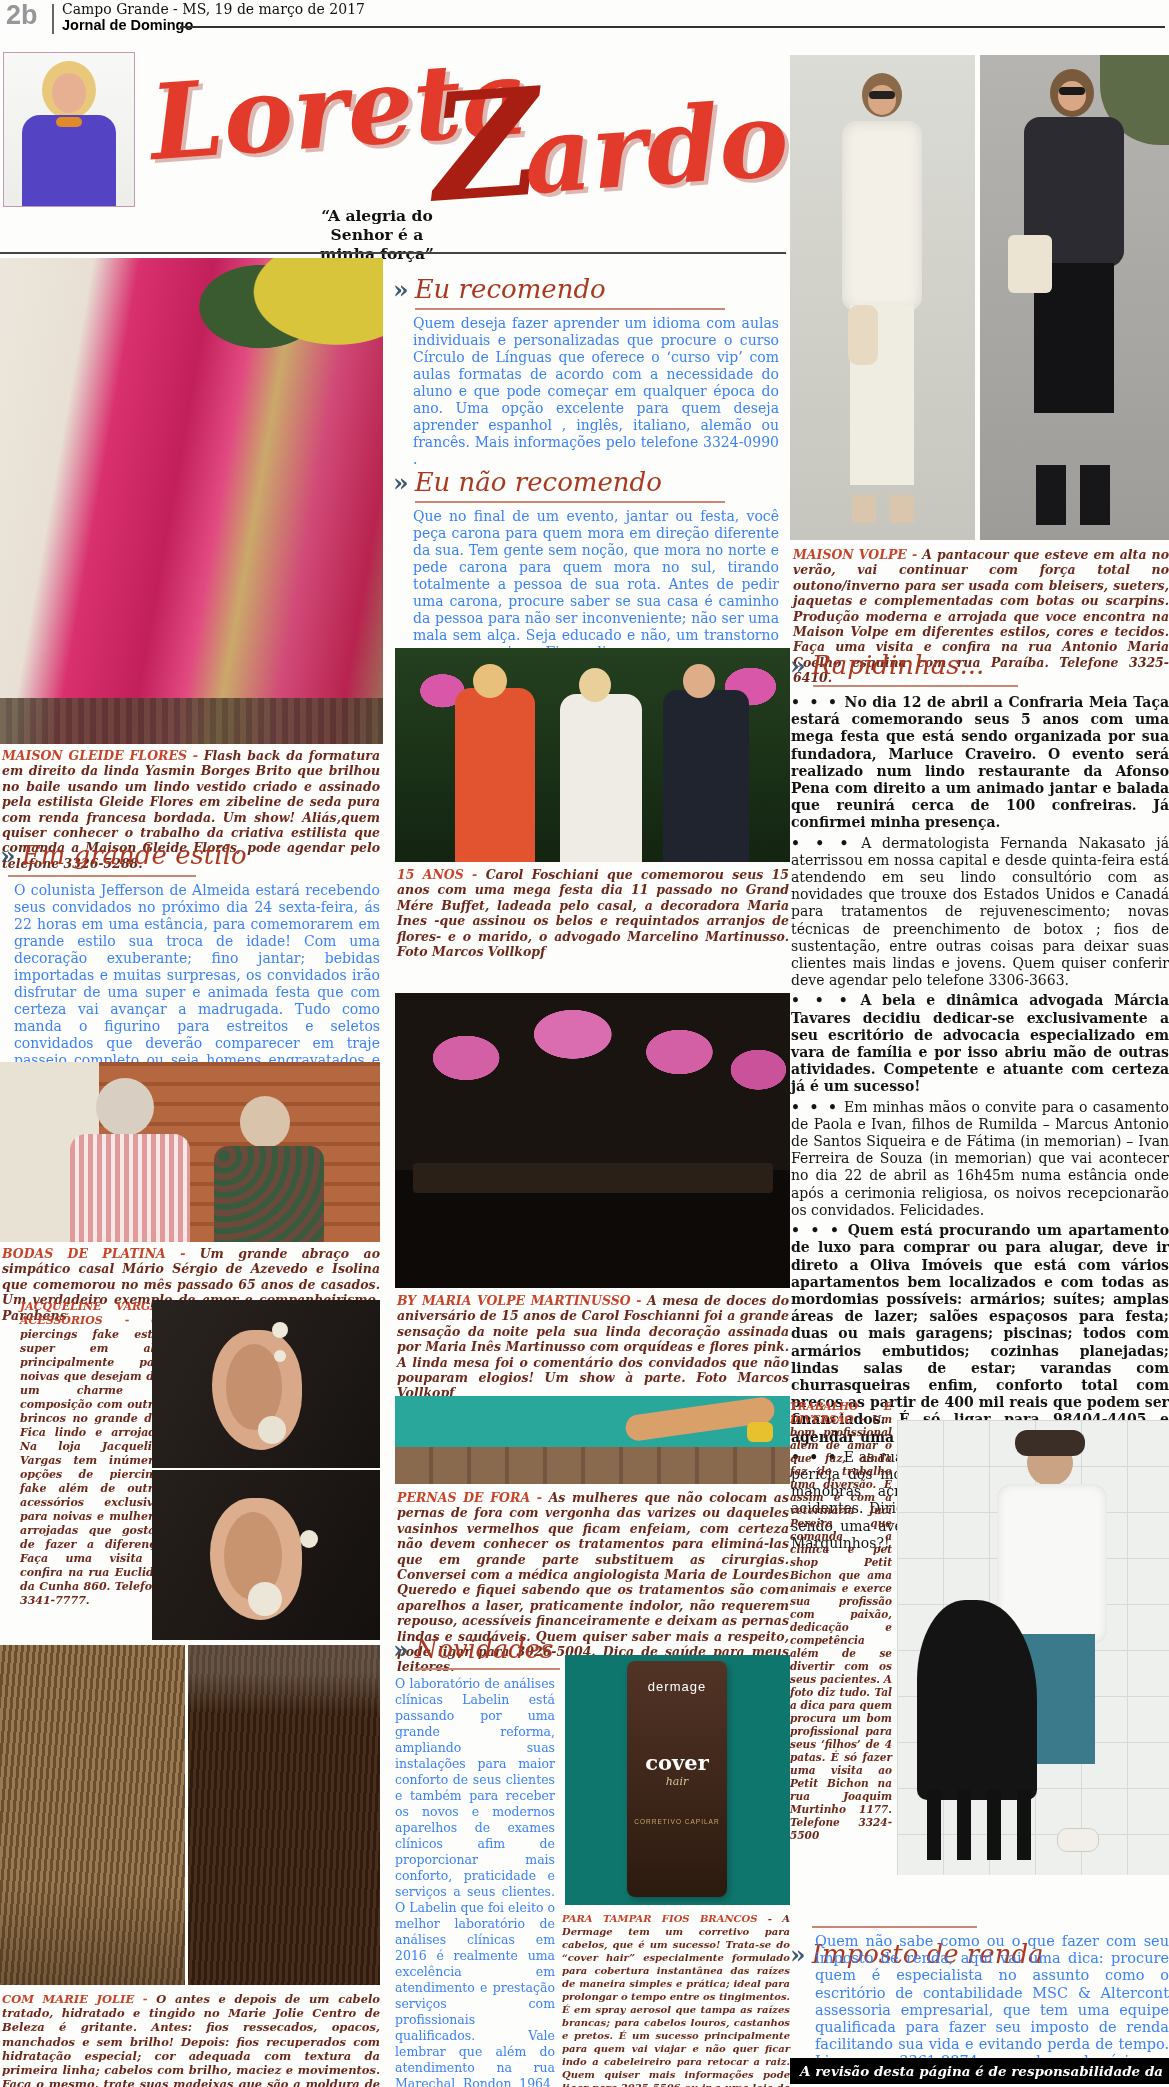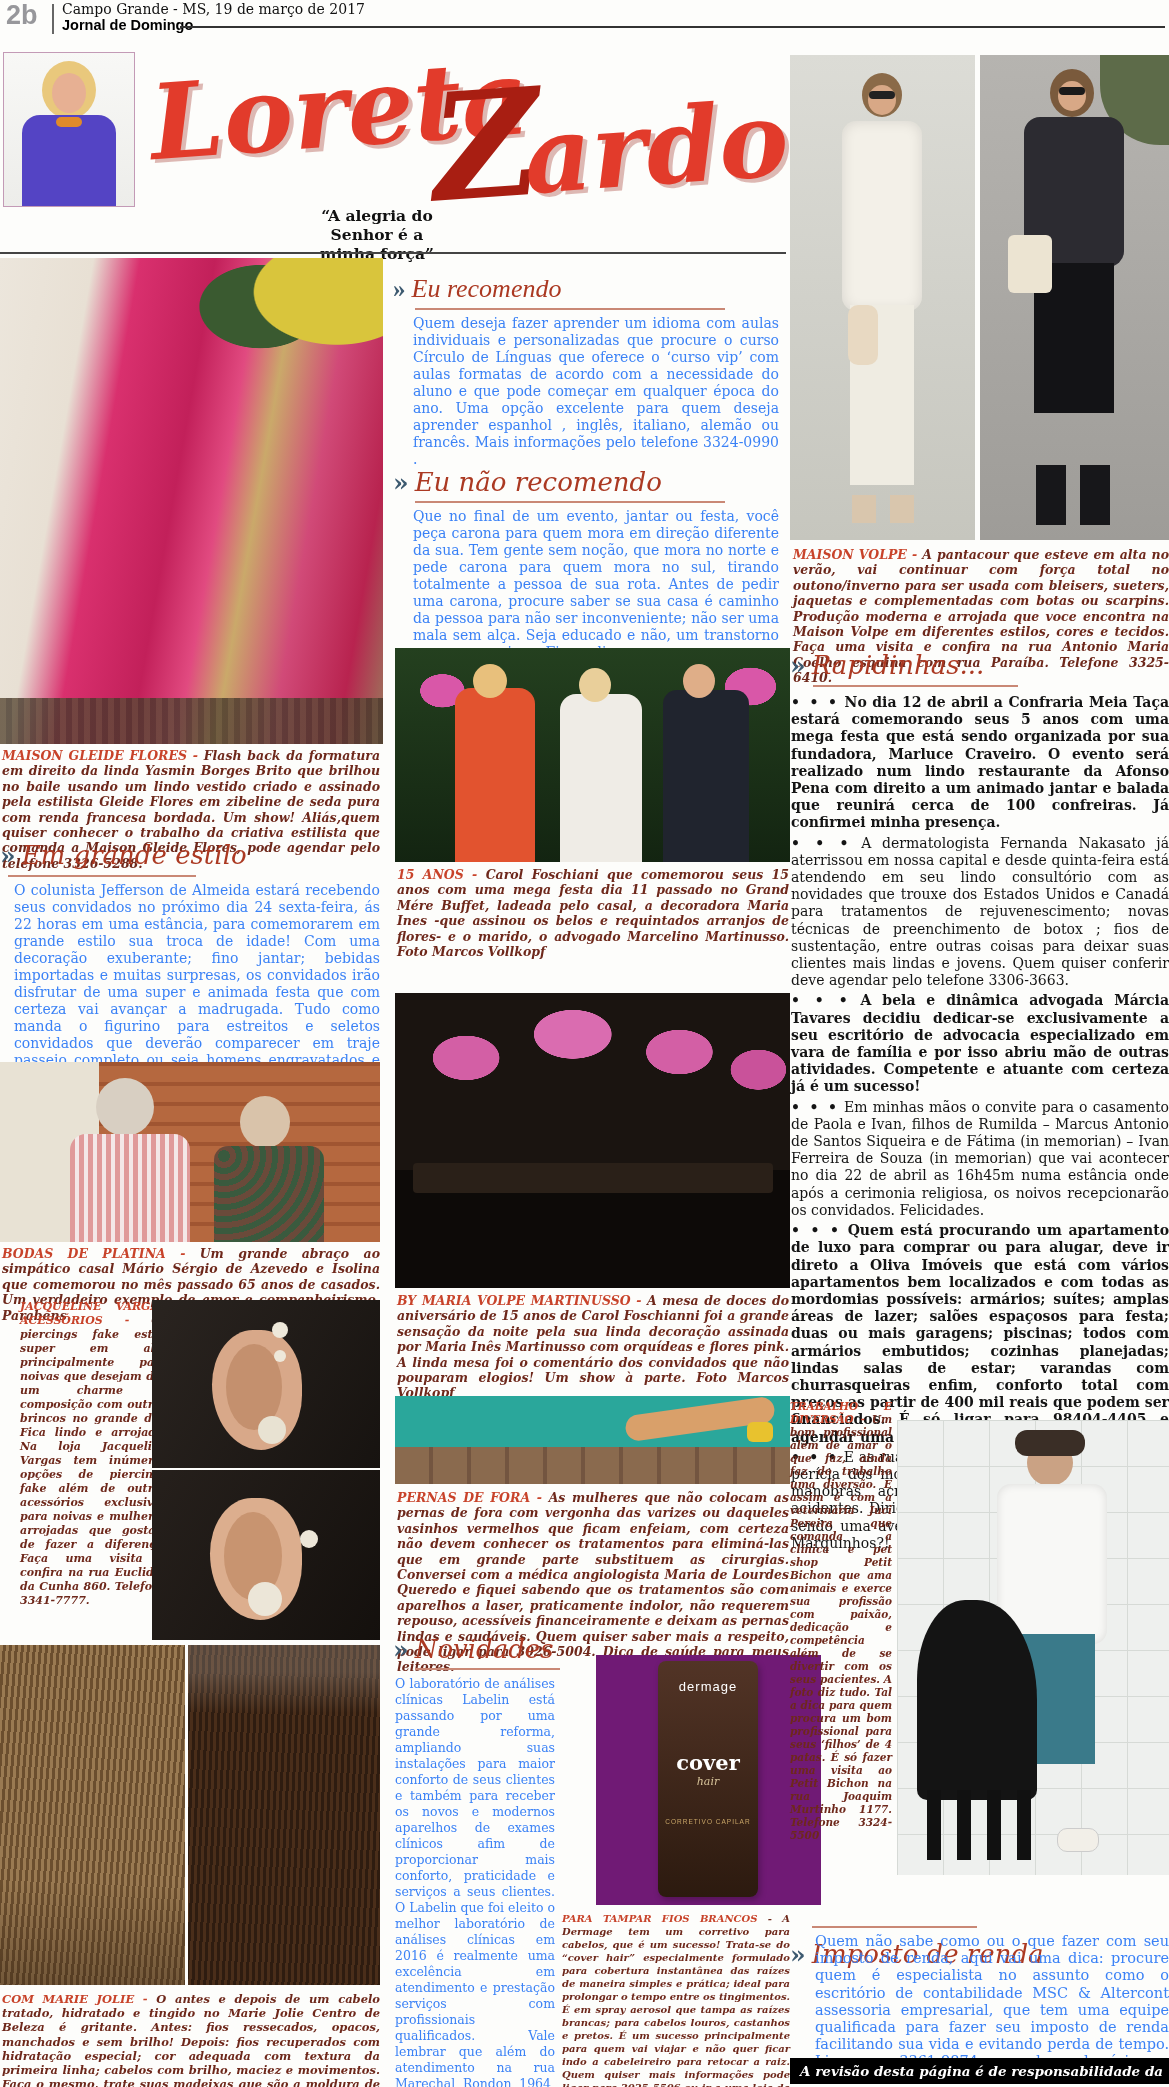--- a/index.html
+++ b/index.html
@@ -78,21 +78,21 @@
        background:
         radial-gradient(150px 95px at 88% 7%, #d9c53c 0 55%, rgba(0,0,0,0) 56%),
         radial-gradient(110px 75px at 68% 10%, #3a5a30 0 55%, rgba(0,0,0,0) 56%),
         linear-gradient(100deg,#ece6dc 0%,#e8e0d4 20%,#d9306e 30%,#c2205a 46%,#e14a80 56%,#caa96a 64%,#d14a78 76%,#b8234f 90%,#9a7a5c 100%);">
     <div class="shape" style="left:0px;bottom:0px;width:100%;height:46px;background:repeating-linear-gradient(90deg,#5a4a36 0 6px,#46382a 6px 12px);opacity:.8;"></div>
   </div>
   <div class="caption" style="left:2px;top:748px;width:378px;">
     <span class="lead">MAISON GLEIDE FLORES - </span><span>Flash back da formatura em direito da linda Yasmin Borges Brito que brilhou no baile usando um lindo vestido criado e assinado pela estilista Gleide Flores em zibeline de seda pura com renda francesa bordada. Um show! Aliás,quem quiser conhecer o trabalho da criativa estilista que comanda a Maison Gleide Flores, pode agendar pelo telefone 3326-5288.</span>
   </div>
 
-  <div class="heading" style="left:393px;top:274px;font-family:Liberation Serif, serif;">
+  <div class="heading" style="left:393px;top:274px;">
     <span class="chev">»</span><span>Eu recomendo</span>
   </div>
   <div class="rule" style="left:415px;top:308px;width:310px;"></div>
   <div class="bodytxt" style="left:413px;top:315px;width:366px;">Quem deseja fazer aprender um idioma com aulas individuais e personalizadas que procure o curso Círculo de Línguas que oferece o ‘curso vip’ com aulas formatas de acordo com a necessidade do aluno e que pode começar em qualquer época do ano. Uma opção excelente para quem deseja aprender espanhol , inglês, italiano, alemão ou francês. Mais informações pelo telefone 3324-0990 .</div>
 
   <div class="heading" style="left:393px;top:467px;">
     <span class="chev">»</span><span>Eu não recomendo</span>
   </div>
   <div class="rule" style="left:415px;top:501px;width:310px;"></div>
   <div class="bodytxt" style="left:413px;top:508px;width:366px;">Que no final de um evento, jantar ou festa, você peça carona para quem mora em direção diferente da sua. Tem gente sem noção, que mora no norte e pede carona para quem mora no sul, tirando totalmente a pessoa de sua rota. Antes de pedir uma carona, procure saber se sua casa é caminho da pessoa para não ser inconveniente; não ser uma mala sem alça. Seja educado e não, um transtorno para seus amigos. Fica a dica.</div>
@@ -195,21 +195,21 @@
   <div class="caption" style="left:2px;top:1992px;width:378px;font-size:11.5px;line-height:14.2px;">
     <span class="lead">COM MARIE JOLIE - </span><span>O antes e depois de um cabelo tratado, hidratado e tingido no Marie Jolie Centro de Beleza é gritante. Antes: fios ressecados, opacos, manchados e sem brilho! Depois: fios recuperados com hidratação especial; cor adequada com textura da primeira linha; cabelos com brilho, maciez e movimentos. Faça o mesmo, trate suas madeixas que são a moldura de seu rosto e dê um “up” no visual. Ligue para 3326-2950 e agende seu horário.</span>
   </div>
 
   <div class="heading" style="left:393px;top:1634px;">
     <span class="chev">»</span><span>Novidades</span>
   </div>
   <div class="rule" style="left:415px;top:1668px;width:145px;"></div>
   <div class="bodytxt" style="left:395px;top:1676px;width:160px;font-size:12.5px;line-height:16px;">O laboratório de análises clínicas Labelin está passando por uma grande reforma, ampliando suas instalações para maior conforto de seus clientes e também para receber os novos e modernos aparelhos de exames clínicos afim de proporcionar mais conforto, praticidade e serviços a seus clientes. O Labelin que foi eleito o melhor laboratório de análises clínicas em 2016 é realmente uma excelência em atendimento e prestação serviços com profissionais qualificados. Vale lembrar que além do atendimento na rua Marechal Rondon 1964, o Labelin atende também a domicílio. É só ligar para 3324-2778 e agendar .</div>
 
-  <div class="photo" style="left:596px;top:1655px;width:225px;height:250px;background:#701a75;">
+  <div class="photo" style="left:565px;top:1655px;width:225px;height:250px;background:#0f766e;">
     <div class="abs" style="left:62px;top:6px;width:100px;height:236px;border-radius:8px;
          background:linear-gradient(#523426,#2c1a0f);box-shadow:2px 3px 6px rgba(0,0,0,.25);text-align:center;color:#fff;">
       <div style="margin-top:18px;font-size:13px;letter-spacing:1px;" class="hdr-sans">dermage</div>
       <div style="margin-top:56px;font-size:21px;font-weight:bold;">cover</div>
       <div style="font-size:11px;font-style:italic;color:#d8c49a;">hair</div>
       <div class="hdr-sans" style="margin-top:30px;font-size:6.5px;letter-spacing:1px;color:#c9a668;">CORRETIVO CAPILAR</div>
     </div>
   </div>
   <div class="caption" style="left:562px;top:1912px;width:228px;font-size:10px;line-height:13px;">
     <span class="lead">PARA TAMPAR FIOS BRANCOS </span><span>- A Dermage tem um corretivo para cabelos, que é um sucesso! Trata-se do “cover hair” especialmente formulado para cobertura instantânea das raízes de maneira simples e prática; ideal para prolongar o tempo entre os tingimentos. É em spray aerosol que tampa as raízes brancas; para cabelos louros, castanhos e pretos. É um sucesso principalmente para quem vai viajar e não quer ficar indo a cabeleireiro para retocar a raiz. Quem quiser mais informações pode ligar para 3025-5506 ou ir a uma loja da Dermage na rua Bahia 908 ou no piso superior do shopping Campo Grande.</span>

